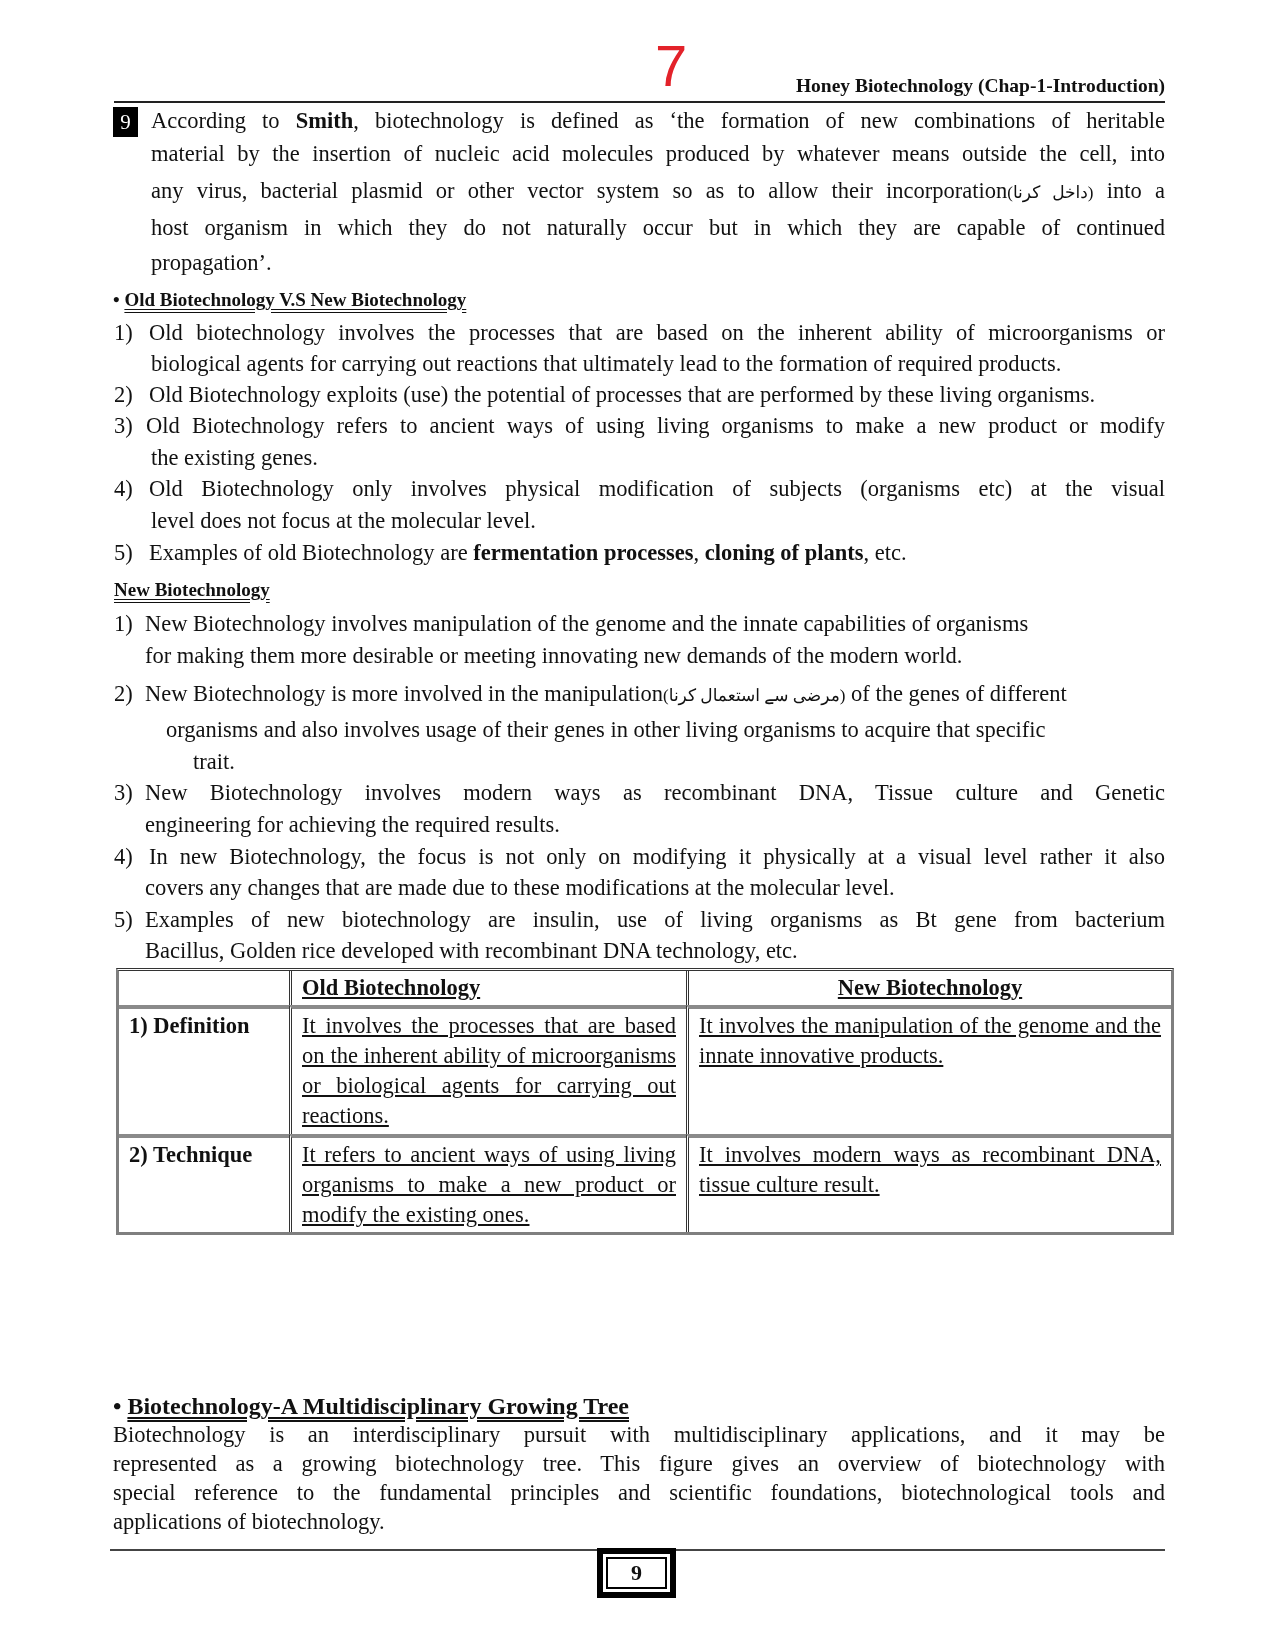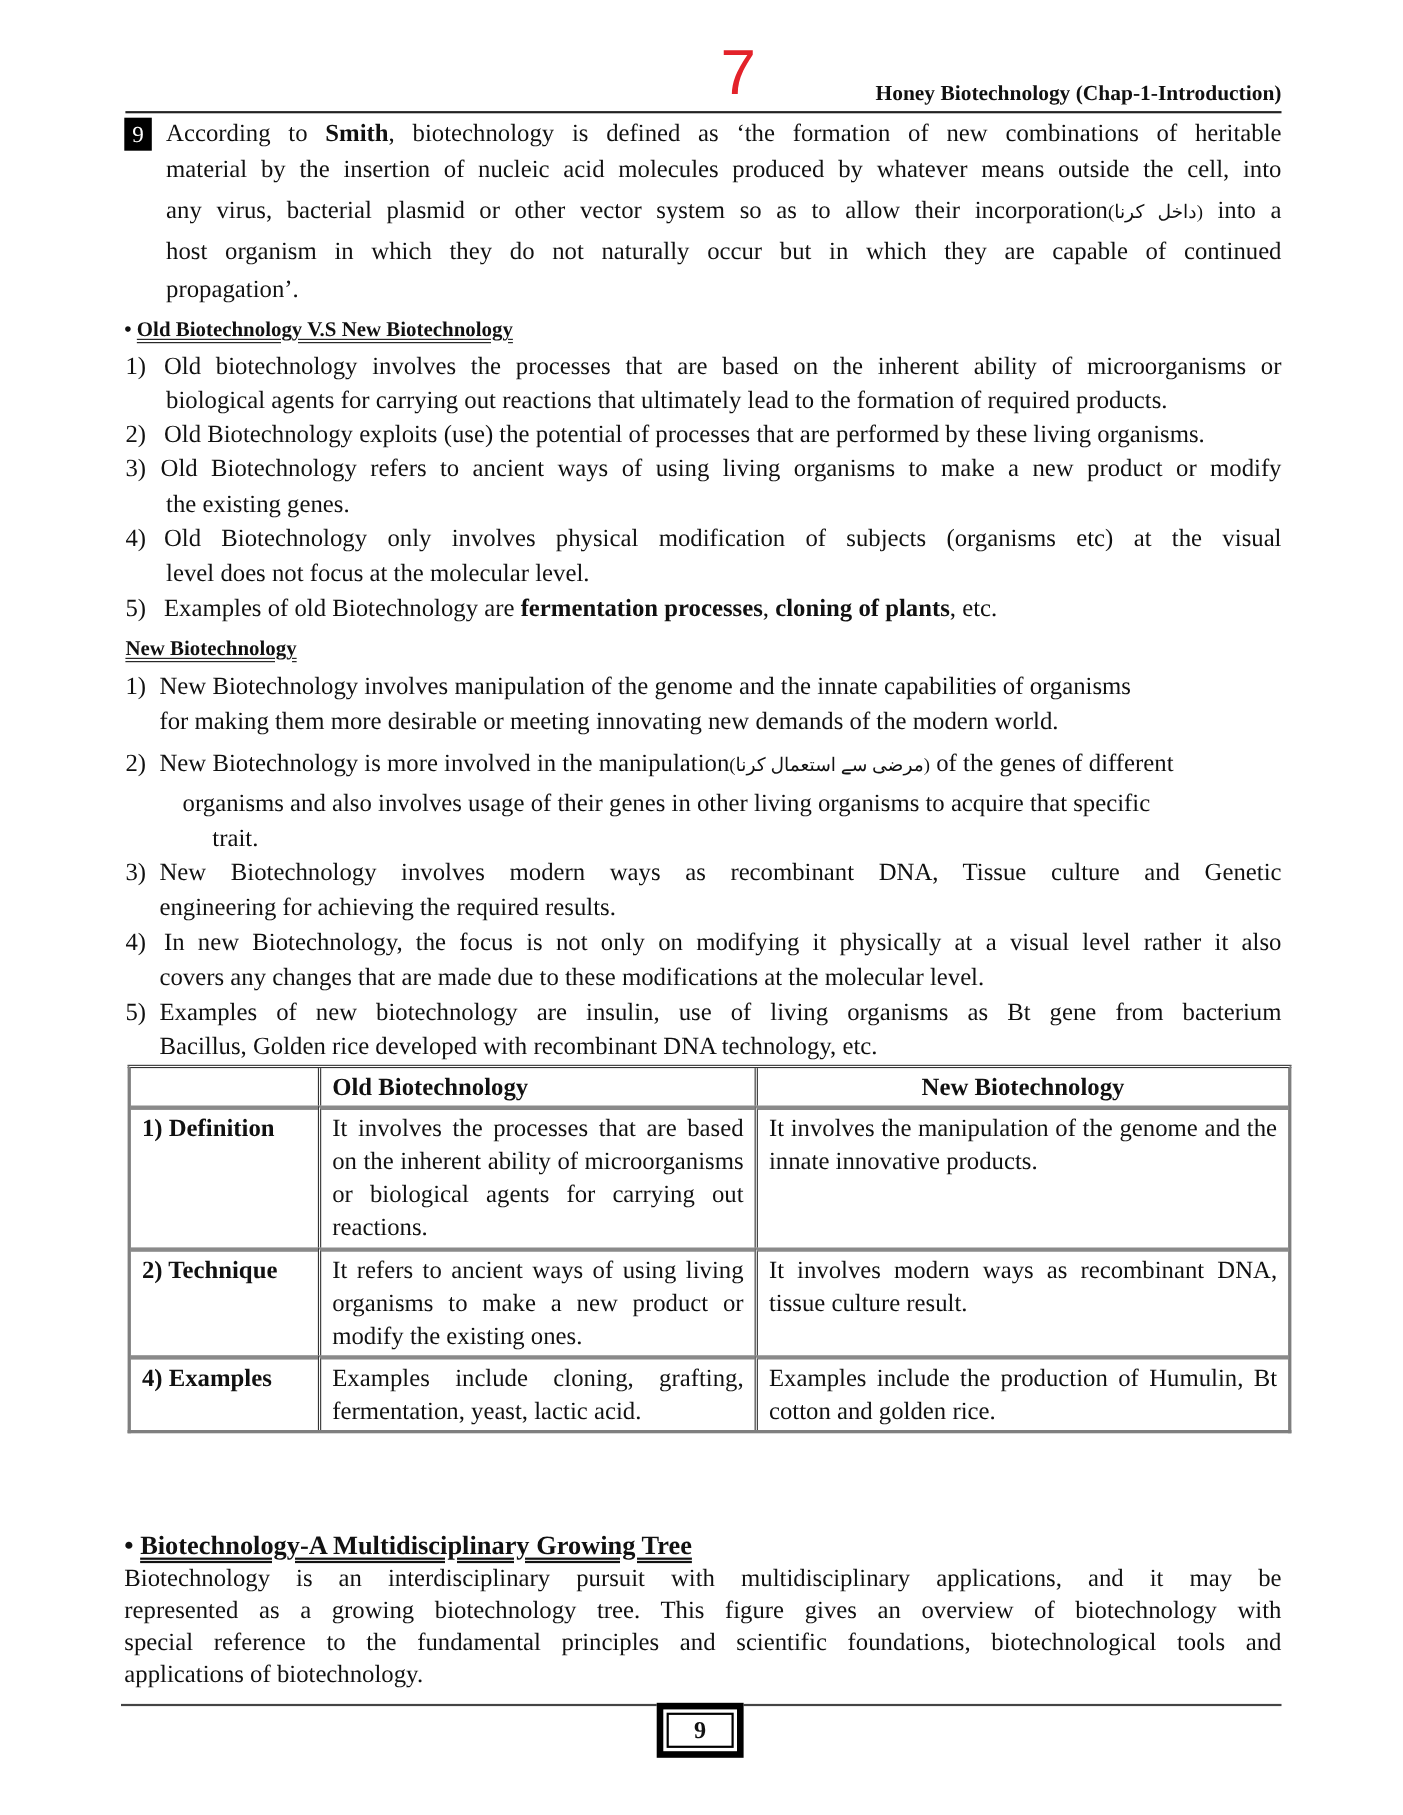--- a/index.html
+++ b/index.html
@@ -18,21 +18,21 @@
   .num { display: inline-block; width: 35px; }
   b { font-weight: bold; }
   .urdu { font-size: 17px; text-align: center; }
   table.cmp { position: absolute; left: 116px; top: 968px; width: 1058px; border-collapse: separate; border-spacing: 0;
               border: 3px solid #7f7f7f; border-top: 3px double #333; }
   table.cmp td, table.cmp th { font-size: 22.5px; line-height: 30px; vertical-align: top; padding: 2px 10px 2px 10px; }
   table.cmp th { font-weight: bold; text-align: center; line-height: 30px; }
   table.cmp td.lbl { font-weight: bold; width: 150px; }
   table.cmp td.c1, table.cmp th.c1 { width: 374px; text-align: justify; }
   table.cmp td.c2, table.cmp th.c2 { text-align: justify; }
-  table.cmp .vl { border-left: 3px double #333; }
+  table.cmp .vl { border-left: 3px double #333; text-decoration: underline; }
   table.cmp tr.r > td { border-top: 4px solid #8a8a8a; margin-top: 40px; }
   table.cmp tr.r2 > td { border-top: 3px double #333; }
   .bot-rule { position: absolute; left: 110px; width: 1055px; top: 1549px; border-top: 2px solid #444; }
   .pagebox { position: absolute; left: 597px; top: 1548px; width: 67px; height: 38px; border: 6px solid #000; background: #fff; }
   .pagebox-inner { position: absolute; left: 3px; top: 3px; right: 3px; bottom: 3px; border: 2px solid #000;
                    font-weight: bold; font-size: 22px; line-height: 28px; text-align: center; }
 </style>
 </head>
 <body>
 
@@ -82,25 +82,20 @@
   <tr class="r" style="height:129px">
     <td class="lbl">1) Definition</td>
     <td class="c1 vl">It involves the processes that are based on the inherent ability of microorganisms or biological agents for carrying out reactions.</td>
     <td class="c2 vl">It involves the manipulation of the genome and the innate innovative products.</td>
   </tr>
   <tr class="r" style="height:95px">
     <td class="lbl">2) Technique</td>
     <td class="c1 vl">It refers to ancient ways of using living organisms to make a new product or modify the existing ones.</td>
     <td class="c2 vl">It involves modern ways as recombinant DNA, tissue culture result.</td>
   </tr>
-  <tr class="r" style="height:64px">
-    <td class="lbl">4) Examples</td>
-    <td class="c1 vl">Examples include cloning, grafting, fermentation, yeast, lactic acid.</td>
-    <td class="c2 vl">Examples include the production of Humulin, Bt cotton and golden rice.</td>
-  </tr>
 </tbody>
   </table>
 
 <div class="heading" style="left:113px; top:1391px; font-size:24px;"><span>•</span> <span class="u">Biotechnology-A Multidisciplinary Growing Tree</span></div>
 <div class="just" style="left:113px; width:1052px; top:1420px; line-height:29px;">Biotechnology is an interdisciplinary pursuit with multidisciplinary applications, and it may be</div>
 <div class="just" style="left:113px; width:1052px; top:1449px; line-height:29px;">represented as a growing biotechnology tree. This figure gives an overview of biotechnology with</div>
 <div class="just" style="left:113px; width:1052px; top:1478px; line-height:29px;">special reference to the fundamental principles and scientific foundations, biotechnological tools and</div>
 <div class="line" style="left:113px; top:1507px; line-height:29px;">applications of biotechnology.</div>
 
 <div class="bot-rule"></div>

